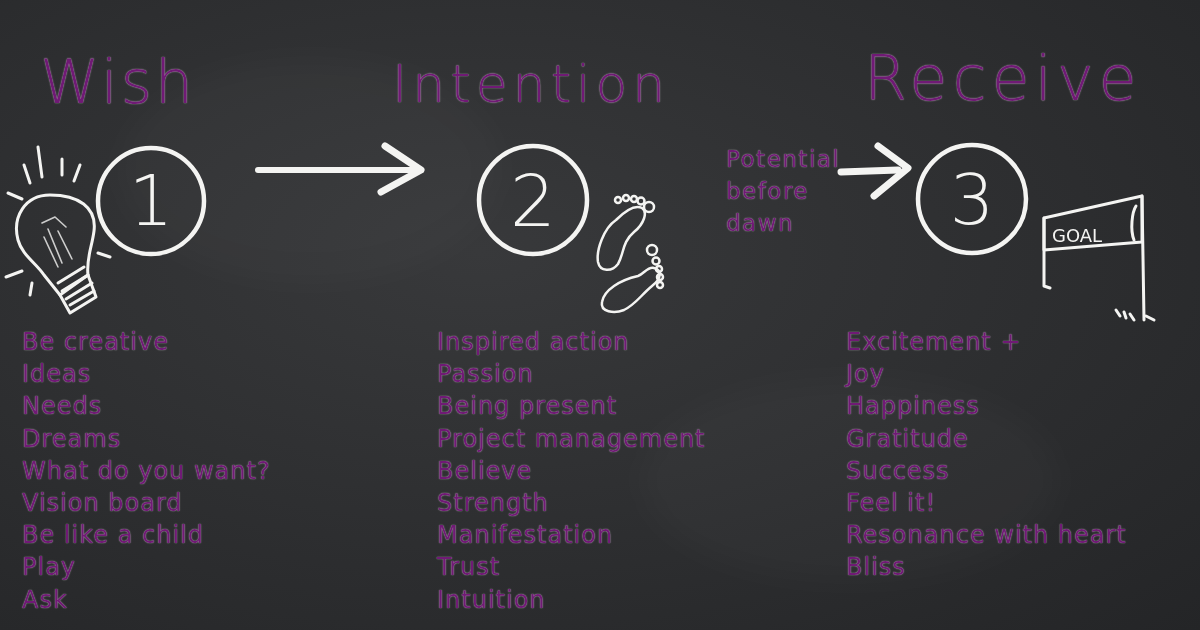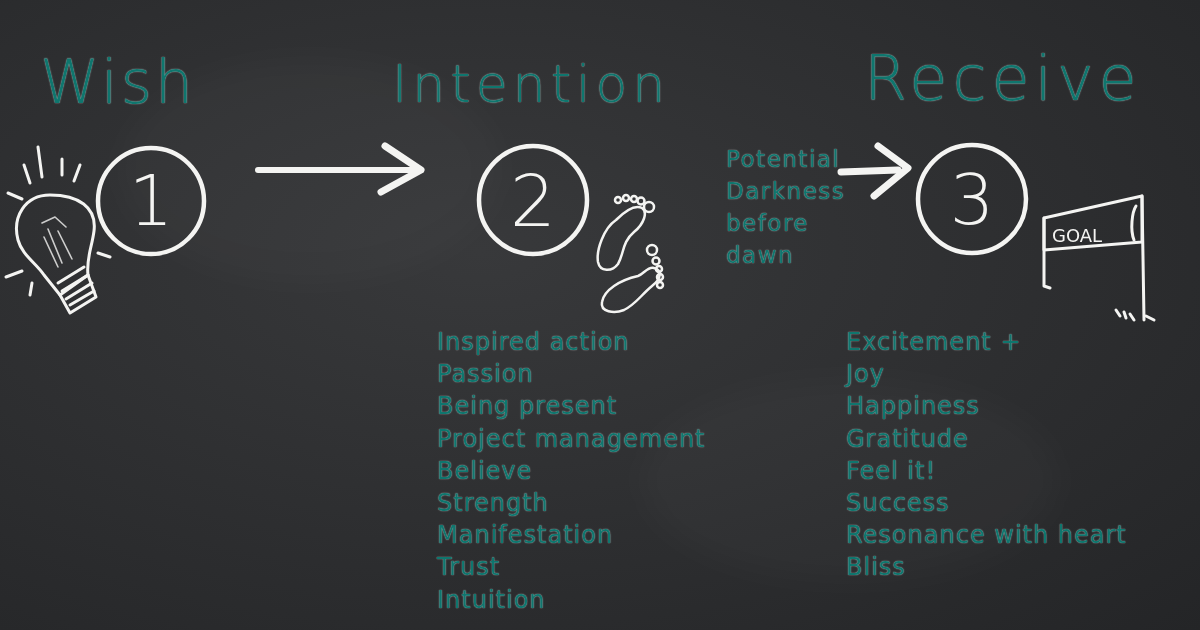--- a/index.html
+++ b/index.html
@@ -4,21 +4,21 @@
 <style>
   html, body { margin:0; padding:0; }
   body {
     width:1200px; height:630px; overflow:hidden; position:relative;
     background: radial-gradient(ellipse at 40% 40%, #38393b 0%, #2d2e30 55%, #242527 100%);
     font-family: "DejaVu Sans", sans-serif;
     color:#f4f4f2;
   }
   .board { position:absolute; inset:0; }
   .smudge { position:absolute; border-radius:50%; background:rgba(255,255,255,0.025); filter:blur(20px); }
-  .chalk { color:#0f766e; text-shadow: 0 0 1px rgba(255,255,255,0.6), 0 0 2px rgba(255,255,255,0.25); }
+  .chalk { color:#701a75; text-shadow: 0 0 1px rgba(255,255,255,0.6), 0 0 2px rgba(255,255,255,0.25); }
   .heading { position:absolute; font-size:60px; font-weight:300; letter-spacing:3px; line-height:1; }
   .list { position:absolute; margin:0; padding:0; list-style:none; font-size:24px; letter-spacing:1px; }
   .list li { height:32.2px; line-height:32px; white-space:nowrap; }
   .note { position:absolute; font-size:23px; letter-spacing:1.5px; line-height:32px; }
   svg.draw { position:absolute; overflow:visible; }
   svg.draw * { stroke:#f4f4f2; fill:none; stroke-linecap:round; stroke-linejoin:round; }
   .numtxt { fill:#f4f4f2 !important; stroke:none !important; font-family:"DejaVu Sans", sans-serif; font-weight:300; }
   .goaltxt { fill:#f4f4f2 !important; stroke:none !important; font-family:"DejaVu Sans", sans-serif; font-size:18px; }
 </style>
 </head>
@@ -76,21 +76,20 @@
       <circle cx="62" cy="60" r="5"></circle>
         <circle cx="66" cy="71" r="3.5"></circle>
         <circle cx="69" cy="79" r="3"></circle>
         <circle cx="70" cy="87" r="3"></circle>
         <circle cx="70" cy="95" r="3"></circle>
     </g>
   </svg>
 
   <div class="note chalk" style="left:707px;top:143px;margin-left:19px;">
     <div>Potential</div>
-    <div>Darkness</div>
     <div>before</div>
     <div>dawn</div>
   </div>
 
   <svg class="draw" width="80" height="60" style="left:838px;top:140px;">
     <path d="M3 32 L60 30" stroke-width="7"></path>
     <path d="M40 6 L70 28 L36 56" stroke-width="7"></path>
   </svg>
 
   <svg class="draw" width="120" height="120" style="left:915px;top:140px;">
@@ -101,36 +100,47 @@
     <g stroke-width="3">
       <path d="M6 28 L104 6 L104 52 L6 60 Z"></path>
       <path d="M6 28 L6 96 L12 98"></path>
       <path d="M104 6 L106 130"></path>
       <path d="M96 50 C92 40 94 22 98 16"></path>
       <path d="M78 120 L82 126 M86 122 L88 128 M92 124 L96 130 M108 126 L116 130"></path>
     </g>
     <text class="goaltxt" x="14" y="52">GOAL</text>
   </svg>
 
+  <ul class="list chalk" style="left:22px;top:326px;">
+    <li>Be creative</li>
+    <li>Ideas</li>
+    <li>Needs</li>
+    <li>Dreams</li>
+    <li>What do you want?</li>
+    <li>Vision board</li>
+    <li>Be like a child</li>
+    <li>Play</li>
+    <li>Ask</li>
+  </ul>
 
   <ul class="list chalk" style="left:437px;top:326px;">
     <li>Inspired action</li>
     <li>Passion</li>
     <li>Being present</li>
     <li>Project management</li>
     <li>Believe</li>
     <li>Strength</li>
     <li>Manifestation</li>
     <li>Trust</li>
     <li>Intuition</li>
   </ul>
 
   <ul class="list chalk" style="left:846px;top:326px;">
     <li>Excitement +</li>
     <li>Joy</li>
     <li>Happiness</li>
     <li>Gratitude</li>
+    <li>Success</li>
     <li>Feel it!</li>
-    <li>Success</li>
     <li>Resonance with heart</li>
     <li>Bliss</li>
   </ul>
 </div>
 
 </body></html>

